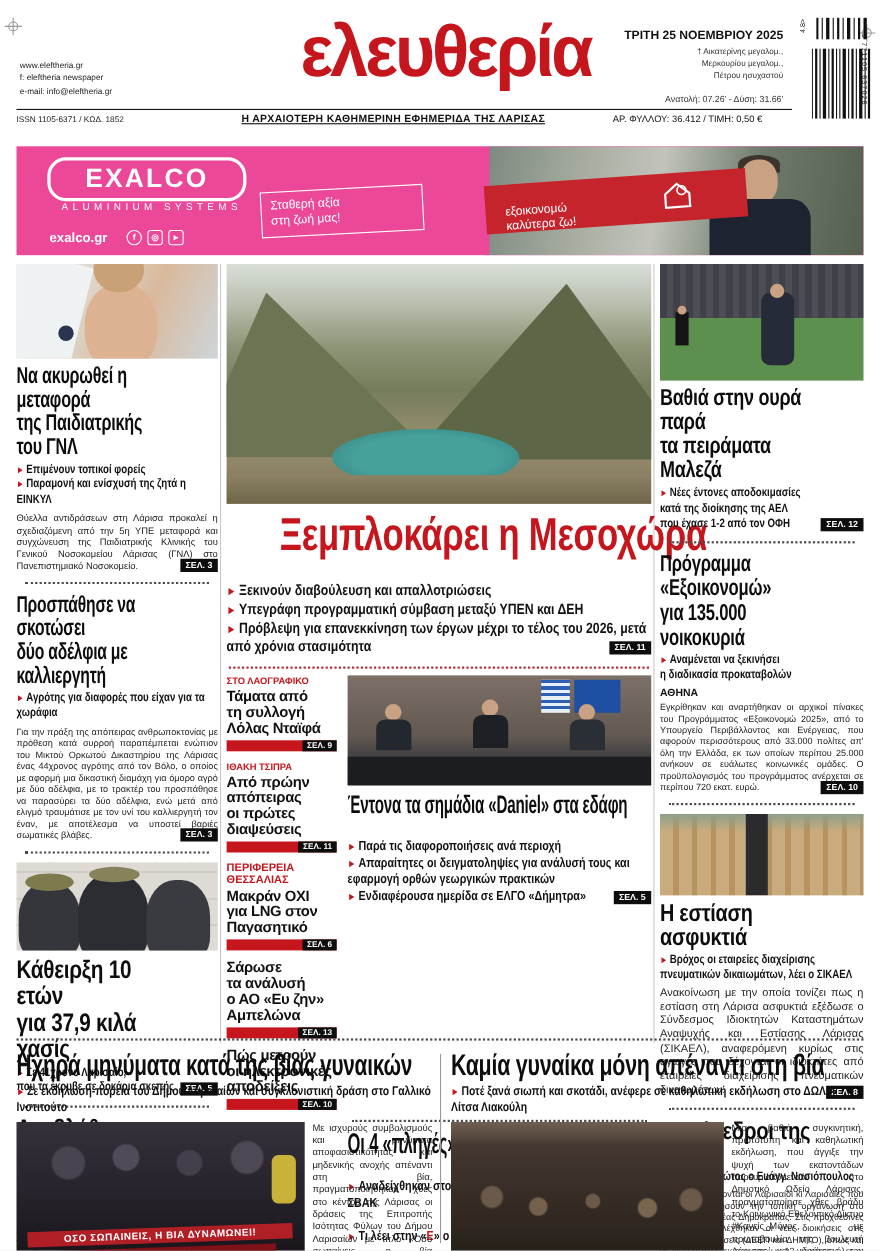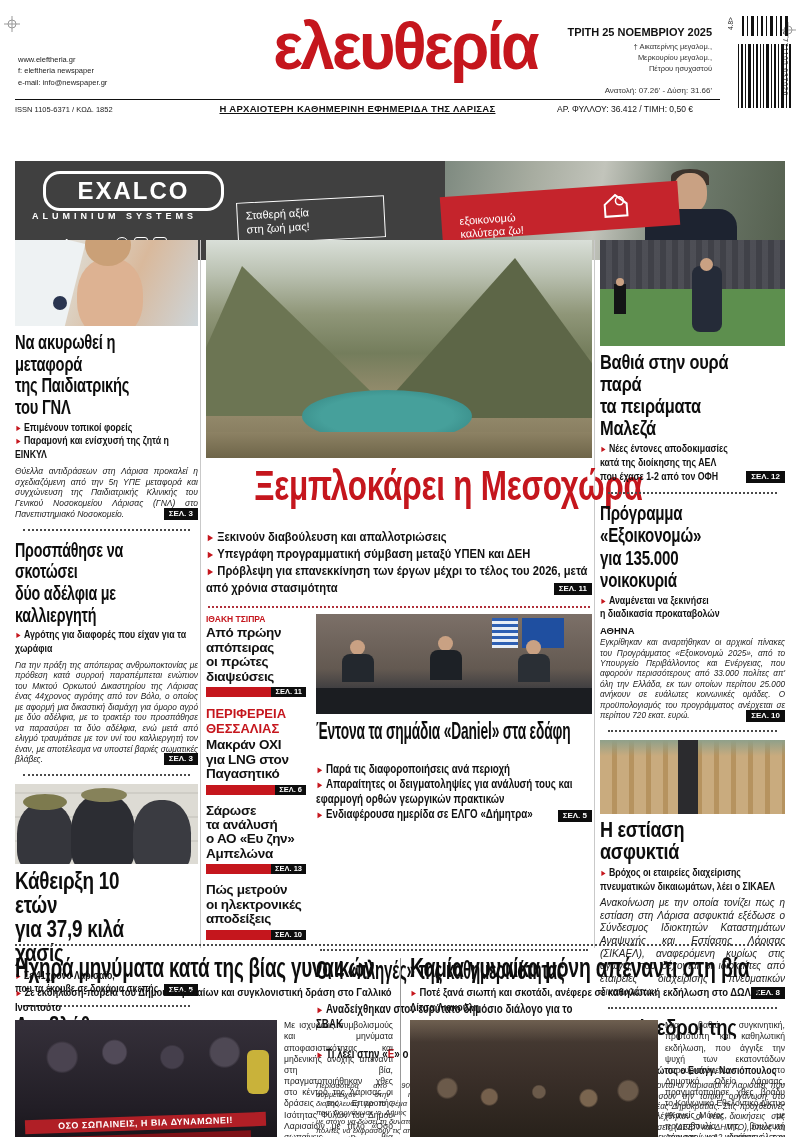--- a/index.html
+++ b/index.html
@@ -17,24 +17,24 @@
   .mrow{left:15px;top:103px;width:705px;display:flex;align-items:baseline;}
   .issn{font-size:7.5px;color:#222;width:170px;}
   .tagline{font-size:9.5px;font-weight:bold;color:#111;flex:1;text-align:center;letter-spacing:.3px;text-decoration:underline;}
   .issue{font-size:8.5px;color:#111;width:190px;text-align:center;}
   .bc{right:4px;top:12px;width:66px;height:108px;}
   .bc .num{position:absolute;right:-22px;top:48px;font-size:6.5px;transform:rotate(90deg);letter-spacing:1px;color:#111;}
   .bc .addon{position:absolute;left:-6px;top:8px;font-size:6.5px;transform:rotate(-90deg);color:#111;}
   
   .cross svg{display:block;}
   
-  .ad{left:15px;top:133px;width:770px;height:99px;background:#404040;overflow:hidden;margin-top:28px;}
+  .ad{left:15px;top:133px;width:770px;height:99px;background:#ec4899;overflow:hidden;}
   .exbox{position:absolute;left:28px;top:10px;width:175px;height:34px;border:3px solid #fff;border-radius:17px;
          display:flex;align-items:center;justify-content:center;font-size:24px;font-weight:bold;color:#fff;letter-spacing:2px;}
-  .extag{position:absolute;left:12px;top:50px;width:175px;text-align:center;color:#fff;font-size:9px;letter-spacing:4px;font-weight:bold;}
+  .extag{position:absolute;left:30px;top:50px;width:175px;text-align:right;color:#fff;font-size:9px;letter-spacing:4px;font-weight:normal;}
   .slogan{position:absolute;left:222px;top:38px;width:130px;border:1.5px solid #fff;padding:6px 8px;color:#fff;
           font-size:11px;line-height:1.25;transform:rotate(-3deg);white-space:pre-line;}
   .exsite{position:absolute;left:30px;top:76px;color:#fff;font-size:12px;font-weight:bold;}
   .soc{position:absolute;left:100px;top:76px;display:flex;gap:5px;}
   .soc span{width:12px;height:12px;border:1.2px solid #fff;border-radius:50%;color:#fff;font-size:8px;line-height:12px;text-align:center;font-weight:bold;}
   .soc .sq{border-radius:3px;}
   .adphoto{position:absolute;left:430px;top:0;width:340px;height:99px;
            background:linear-gradient(100deg,#7e8a80 0%,#a7aca0 25%,#c2c4bb 45%,#6e7a6c 70%,#55604f 100%);}
   .adman-head{position:absolute;left:228px;top:12px;width:34px;height:40px;border-radius:45%;background:#c9a183;}
   .adman-hair{position:absolute;left:226px;top:8px;width:38px;height:16px;border-radius:50% 50% 0 0;background:#3c332c;}
@@ -43,21 +43,21 @@
           color:#fff;font-size:11px;line-height:1.2;padding:6px 0 0 18px;white-space:pre-line;}
   .ribhouse{position:absolute;left:160px;top:6px;}
   
   .vline{width:1px;background:#c9c9c9;}
   .col{font-size:9px;}
   .photo{position:relative;overflow:hidden;}
   .cx{display:block;font-weight:bold;color:#0d0d0d;white-space:pre-line;letter-spacing:-.3px;transform-origin:0 50%;}
   .b{font-weight:bold;color:#111;}
   .b::before{content:"► ";color:#c5161d;font-size:.8em;}
   .bwrap{transform-origin:0 0;white-space:pre-line;line-height:1.25;}
-  .body{font-size:8.5px;line-height:1.27;text-align:justify;color:#1c1c1c;margin-top:3px;font-style:italic;}
+  .body{font-size:8.5px;line-height:1.27;text-align:justify;color:#1c1c1c;margin-top:3px;}
   .pg{background:#0d0d0d;color:#fff;font-size:8px;font-weight:bold;line-height:12px;padding:0 5px;float:right;}
   .dsh{border-top:2px dotted #4a4a4a;height:0;margin:9px 8px 8px 8px;clear:both;}
   .dshr{border-top:2px dotted #b0303a;}
   
   .brief{margin-bottom:9px;}
   .kick{color:#c5161d;font-size:8.5px;font-weight:bold;margin-bottom:2px;}
   .btit{font-size:13.5px;font-weight:bold;line-height:1.07;white-space:pre-line;letter-spacing:-.3px;}
   .bbar{display:flex;height:10px;background:#c5161d;margin-top:3px;}
   .bbar span{margin-left:auto;background:#0d0d0d;color:#fff;font-size:7.5px;font-weight:bold;line-height:10px;padding:0 4px;}
   
@@ -84,21 +84,21 @@
     <svg width="16" height="16">
         <circle cx="8" cy="8" r="4" fill="none" stroke="#999"></circle>
         <line x1="8" y1="0" x2="8" y2="16" stroke="#999"></line>
         <line x1="0" y1="8" x2="16" y2="8" stroke="#999"></line>
       </svg>
   </div>
 
   <div class="abs contacts">
     <div>www.eleftheria.gr</div>
     <div>f: eleftheria newspaper</div>
-    <div>e-mail: info@newspaper.gr</div>
+    <div>e-mail: info@eleftheria.gr</div>
   </div>
   <div class="abs logo">ελευθερία</div>
   <div class="abs mdate">ΤΡΙΤΗ 25 ΝΟΕΜΒΡΙΟΥ 2025</div>
   <div class="abs saints">† Αικατερίνης μεγαλομ.,
 Μερκουρίου μεγαλομ.,
 Πέτρου ησυχαστού</div>
   <div class="abs sun">Ανατολή: 07.26' - Δύση: 31.66'</div>
   <div class="abs mrule"></div>
   <div class="abs mrow">
     <span class="issn">ISSN 1105-6371 / ΚΩΔ. 1852</span>
@@ -232,31 +232,40 @@
         <span class="b">Ξεκινούν διαβούλευση και απαλλοτριώσεις</span>
         <span class="b">Υπεγράφη προγραμματική σύμβαση μεταξύ ΥΠΕΝ και ΔΕΗ</span>
         <span class="b">Πρόβλεψη για επανεκκίνηση των έργων μέχρι το τέλος του 2026, μετά από χρόνια στασιμότητα</span>
       </div>
       <span class="pg" style="margin-top:-13px;">ΣΕΛ. 11</span>
     </article>
     <div class="dsh dshr" style="margin:10px 2px 6px;"></div>
 
     <div style="float:left;width:100px;">
       <div class="brief">
+        <div class="kick">ΣΤΟ ΛΑΟΓΡΑΦΙΚΟ</div>
+        <div class="btit">Τάματα από
+τη συλλογή
+Λόλας Νταϊφά</div>
+        <div class="bbar">
+            <span>ΣΕΛ. 9</span>
+          </div>
+      </div>
+      <div class="brief">
         <div class="kick">ΙΘΑΚΗ ΤΣΙΠΡΑ</div>
         <div class="btit">Από πρώην
 απόπειρας
 οι πρώτες
 διαψεύσεις</div>
         <div class="bbar">
             <span>ΣΕΛ. 11</span>
           </div>
       </div>
       <div class="brief">
-        <div class="kick" style="font-size:13px;">ΠΕΡΙΦΕΡΕΙΑ ΘΕΣΣΑΛΙΑΣ</div>
+        <div class="kick" style="font-size:10px;">ΠΕΡΙΦΕΡΕΙΑ ΘΕΣΣΑΛΙΑΣ</div>
         <div class="btit">Μακράν ΟΧΙ
 για LNG στον
 Παγασητικό</div>
         <div class="bbar">
             <span>ΣΕΛ. 6</span>
           </div>
       </div>
       <div class="brief">
         <div class="btit">Σάρωσε
 τα ανάλυσή

